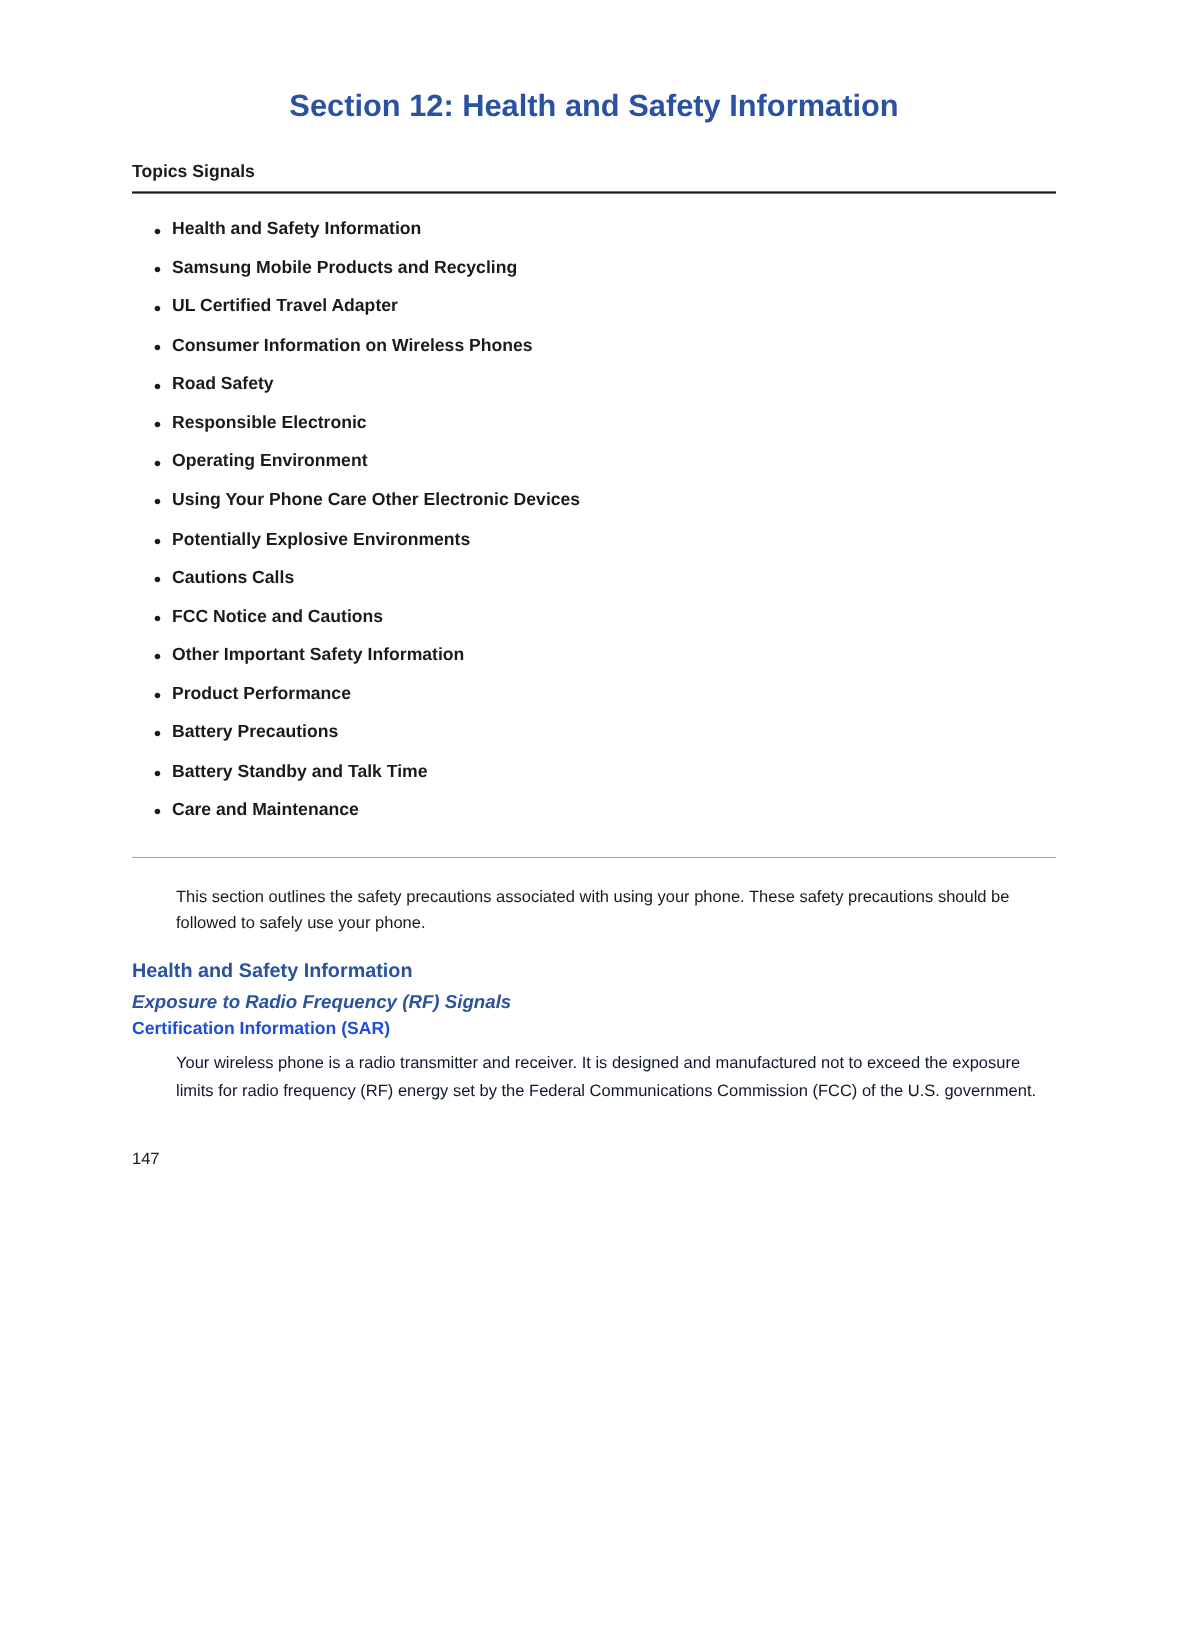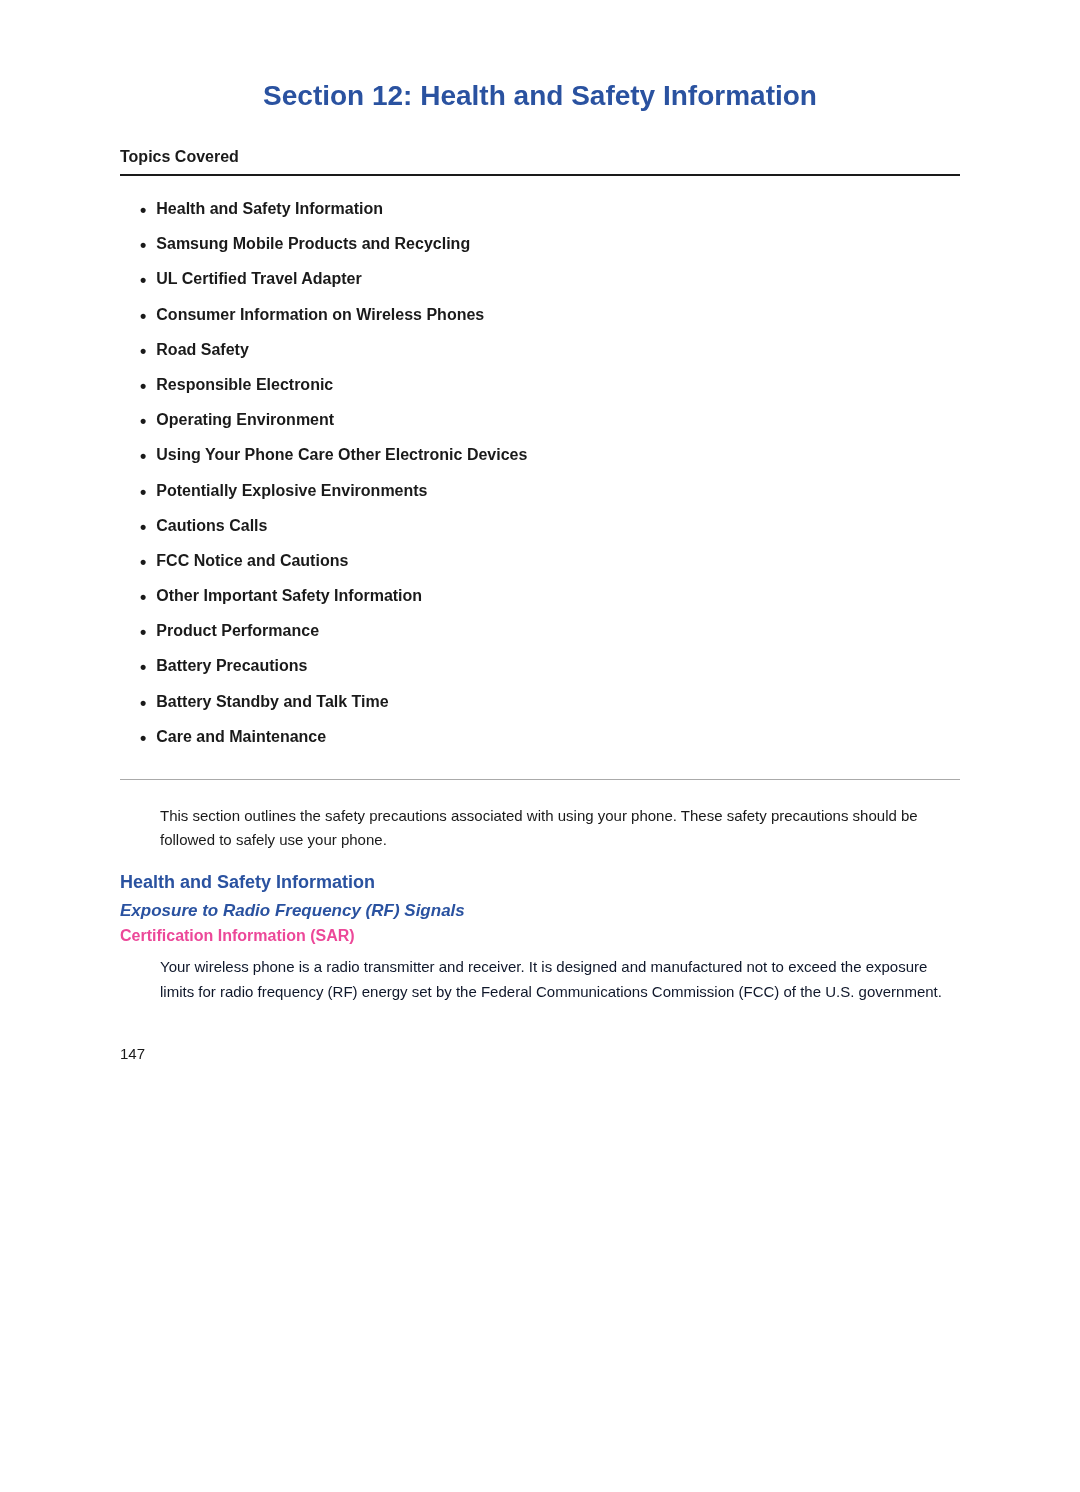--- a/index.html
+++ b/index.html
@@ -90,21 +90,21 @@
       font-size: 17px;
       font-weight: bold;
       font-style: italic;
       color: #2a52a0;
       margin-bottom: 6px;
     }
 
     .section-subheading {
       font-size: 16px;
       font-weight: bold;
-      color: #ec4899;
+      color: #1d4ed8;
       margin-bottom: 10px;
     }
 
     .body-text {
       font-size: 15px;
       color: #0f172a;
       line-height: 1.65;
       margin-left: 40px;
       margin-bottom: 20px;
     }
@@ -113,21 +113,21 @@
       font-size: 15px;
       color: #1a1a1a;
       margin-top: 40px;
     }
   </style>
 </head>
 <body>
 
 <h1 class="section-title">Section 12: Health and Safety Information</h1>
 
-<p class="topics-covered-label">Topics Covered</p>
+<p class="topics-covered-label">Topics Signals</p>
 
 <hr class="divider">
 
 <ul class="topics-list">
 <li>Health and Safety Information</li>
     <li>Samsung Mobile Products and Recycling</li>
     <li>UL Certified Travel Adapter</li>
     <li>Consumer Information on Wireless Phones</li>
     <li>Road Safety</li>
     <li>Responsible Electronic</li>

